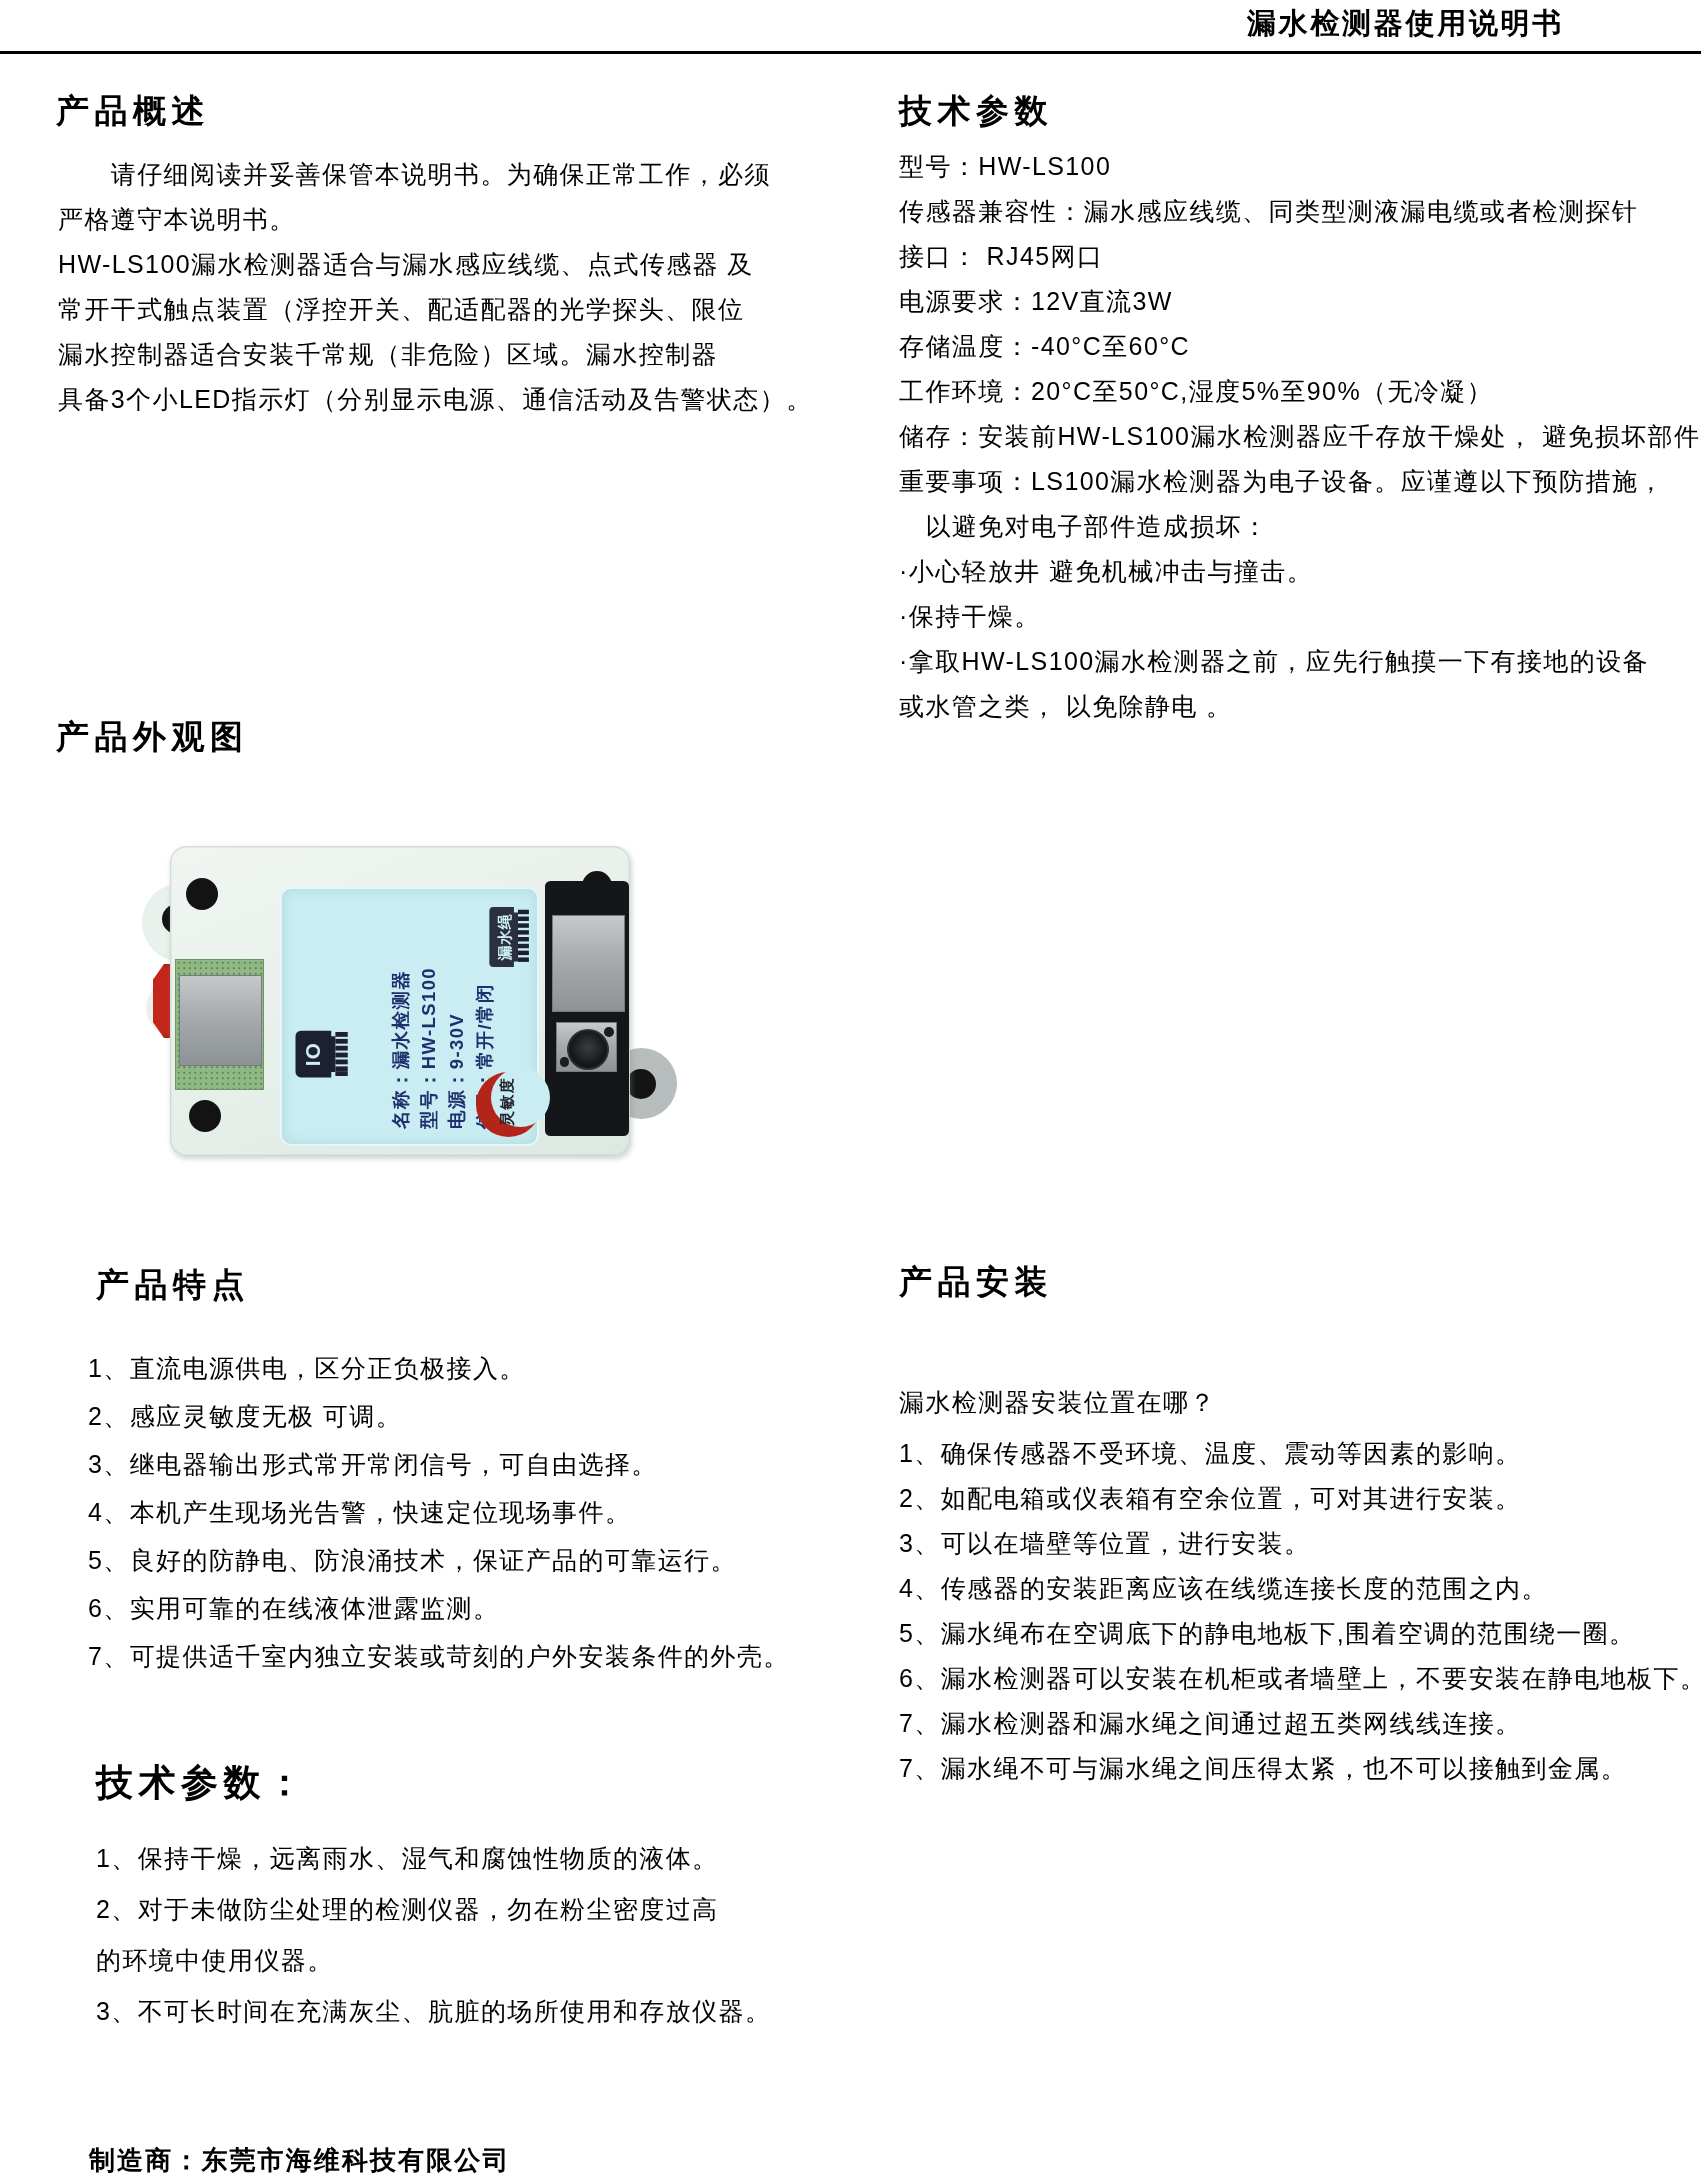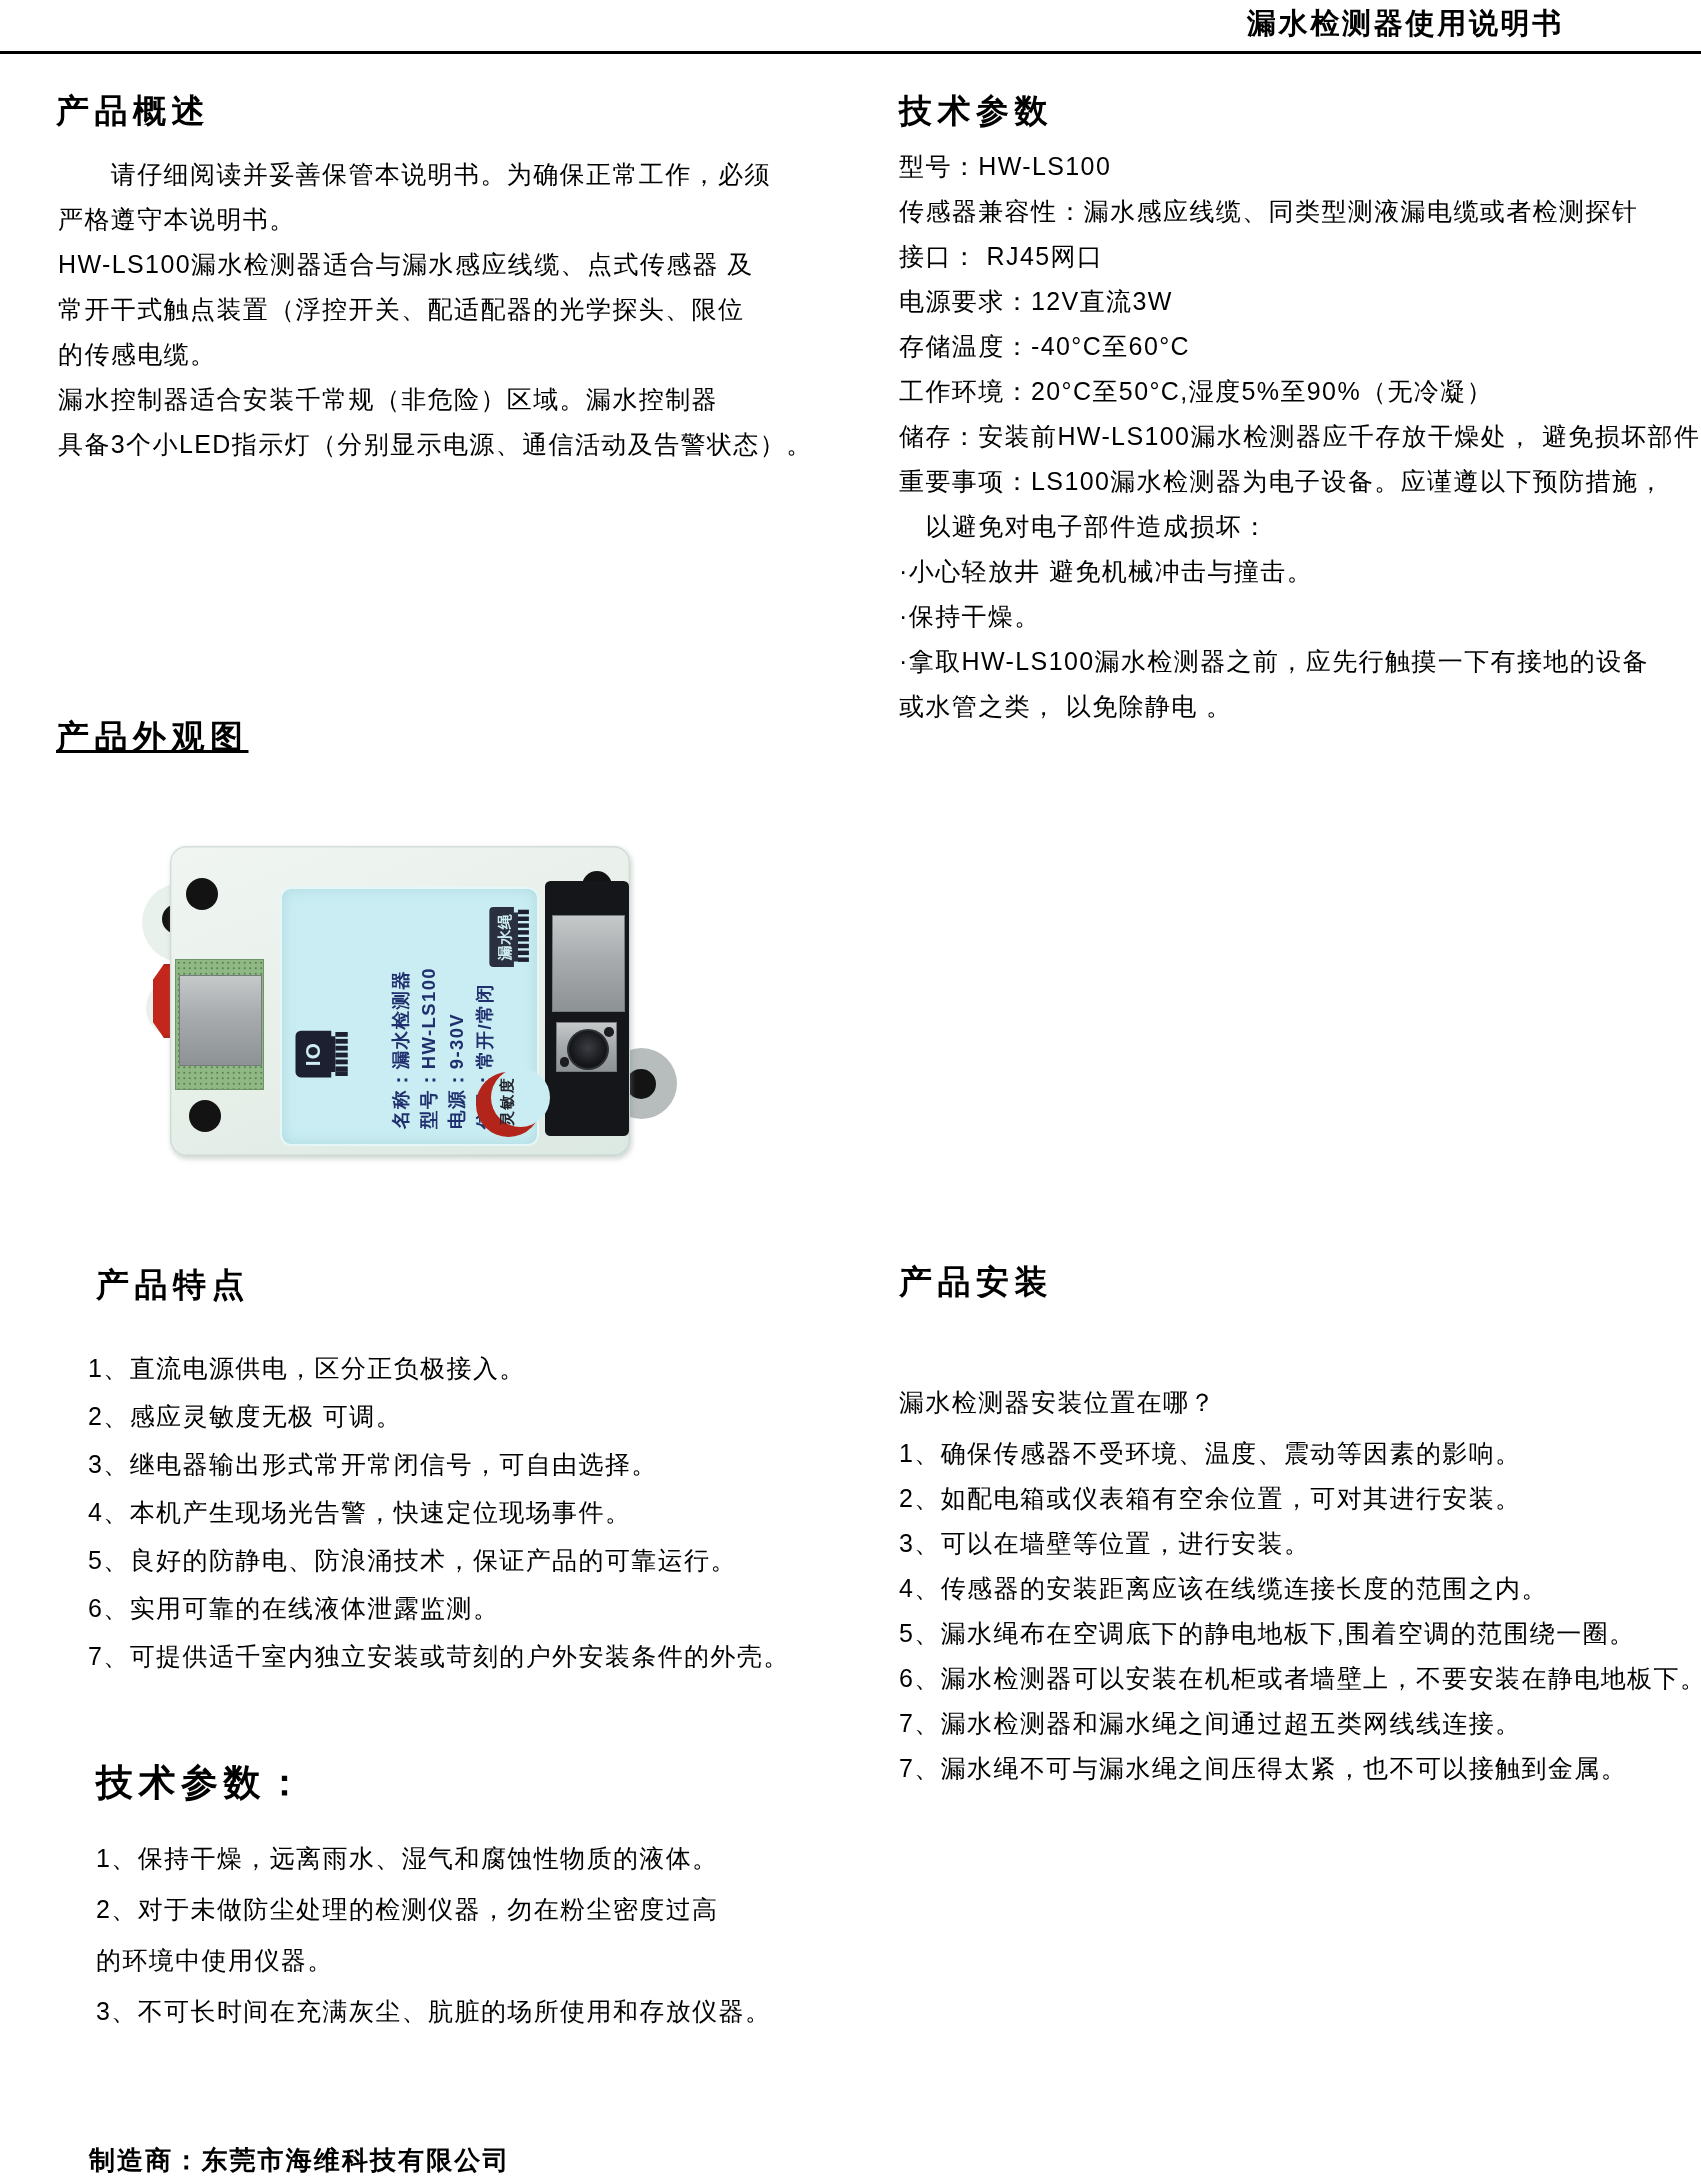--- a/index.html
+++ b/index.html
@@ -97,21 +97,20 @@
 
 <div class="doc-title">漏水检测器使用说明书</div>
 <div class="head-rule"></div>
 
 <div class="abs sec-h" style="left:56px;top:89px;">产品概述</div>
 <div class="abs" style="left:58px;top:152px;width:790px;">
     <div class="para-line">　　请仔细阅读并妥善保管本说明书。为确保正常工作，必须</div>
     <div class="para-line">严格遵守本说明书。</div>
     <div class="para-line">HW-LS100漏水检测器适合与漏水感应线缆、点式传感器 及</div>
     <div class="para-line">常开干式触点装置（浮控开关、配适配器的光学探头、限位</div>
-    <div class="para-line">的传感电缆。</div>
     <div class="para-line">漏水控制器适合安装千常规（非危险）区域。漏水控制器</div>
     <div class="para-line">具备3个小LED指示灯（分别显示电源、通信活动及告警状态）。</div>
   </div>
 
 <div class="abs sec-h" style="left:899px;top:89px;">技术参数</div>
 <div class="abs" style="left:899px;top:144px;width:796px;">
     <div class="spec-line">型号：HW-LS100</div>
     <div class="spec-line">传感器兼容性：漏水感应线缆、同类型测液漏电缆或者检测探针</div>
     <div class="spec-line">接口： RJ45网口</div>
     <div class="spec-line">电源要求：12V直流3W</div>
@@ -119,21 +118,21 @@
     <div class="spec-line">工作环境：20°C至50°C,湿度5%至90%（无冷凝）</div>
     <div class="spec-line">储存：安装前HW-LS100漏水检测器应千存放干燥处， 避免损坏部件。</div>
     <div class="spec-line">重要事项：LS100漏水检测器为电子设备。应谨遵以下预防措施，</div>
     <div class="spec-line">　以避免对电子部件造成损坏：</div>
     <div class="spec-line">·小心轻放井 避免机械冲击与撞击。</div>
     <div class="spec-line">·保持干燥。</div>
     <div class="spec-line">·拿取HW-LS100漏水检测器之前，应先行触摸一下有接地的设备</div>
     <div class="spec-line">或水管之类， 以免除静电 。</div>
   </div>
 
-<div class="abs sec-h" style="left:56px;top:715px;text-decoration:underline;">产品外观图</div>
+<div class="abs sec-h" style="left:56px;top:715px;">产品外观图</div>
 
 <div class="device">
 
   <div class="case-ear" style="left:10.3px;top:56px;width:79px;height:79px;"></div>
   <div class="hole" style="left:30px;top:77px;width:30px;height:30px;"></div>
   <div class="case-ear" style="left:13.7px;top:152px;width:58px;height:58px;"></div>
   <div class="hole" style="left:29px;top:168px;width:26px;height:26px;"></div>
   <div class="case-ear" style="left:474px;top:221px;width:71px;height:71px;background:#b7bdbc;"></div>
   <div class="hole" style="left:494px;top:242px;width:30px;height:30px;"></div>
 

